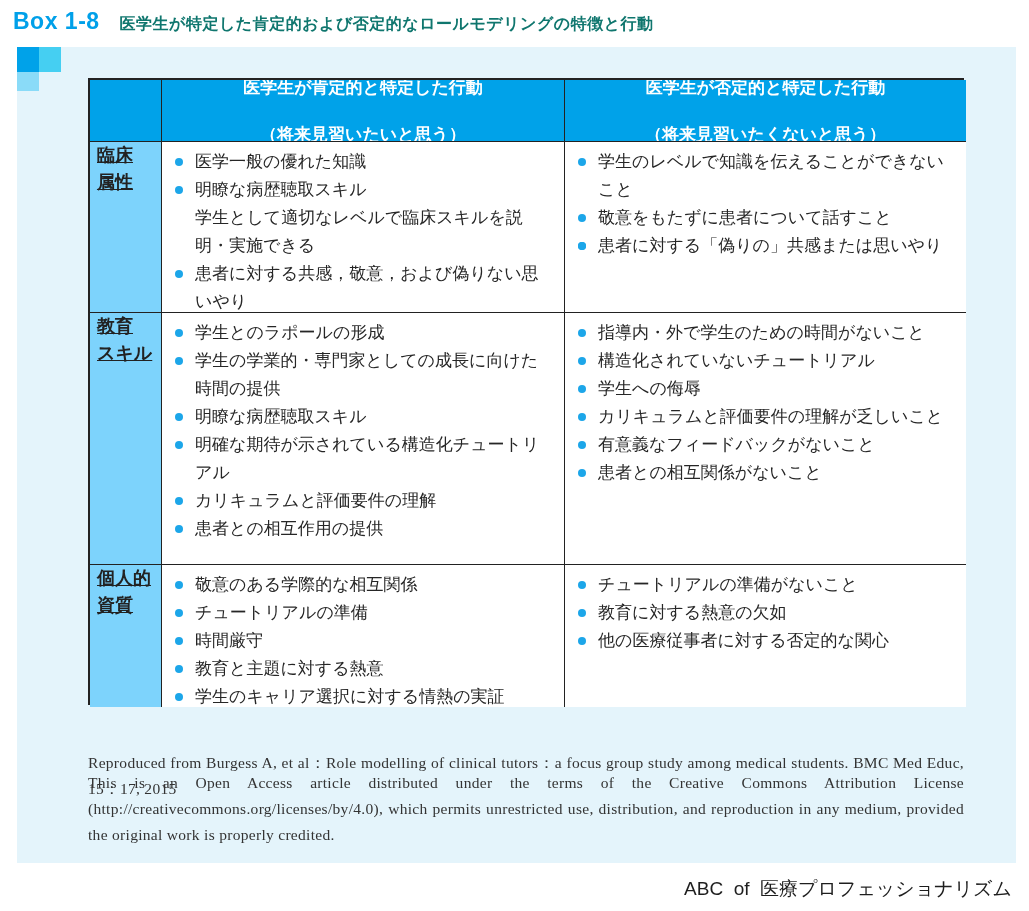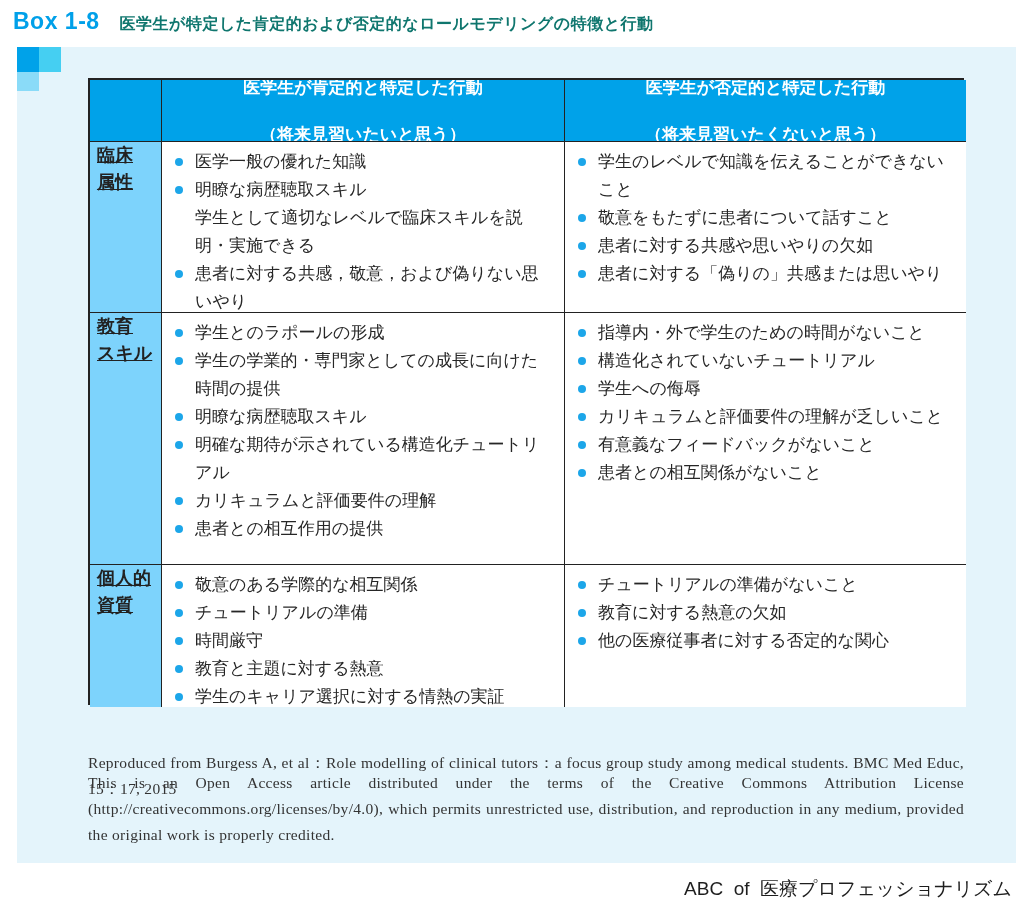--- a/index.html
+++ b/index.html
@@ -80,21 +80,21 @@
         <li><span class="dot"></span><span>医学一般の優れた知識</span></li>
         <li><span class="dot"></span><span>明瞭な病歴聴取スキル</span></li>
         <li><span>学生として適切なレベルで臨床スキルを説明・実施できる</span></li>
         <li><span class="dot"></span><span>患者に対する共感，敬意，および偽りない思いやり</span></li>
       </ul>
   </div>
   <div class="cell bcell last-col">
     <ul>
         <li><span class="dot"></span><span>学生のレベルで知識を伝えることができないこと</span></li>
         <li><span class="dot"></span><span>敬意をもたずに患者について話すこと</span></li>
-        <li><span class="dot"></span><span>患者に対する共感や思いやりの欠如</span></li>
+        <li><span class="dot"></span></li>
         <li><span class="dot"></span><span>患者に対する「偽りの」共感または思いやり</span></li>
       </ul>
   </div>
 
   <div class="cell lcell">
     <span>教育</span>
     <span>スキル</span>
   </div>
   <div class="cell bcell">
     <ul>

